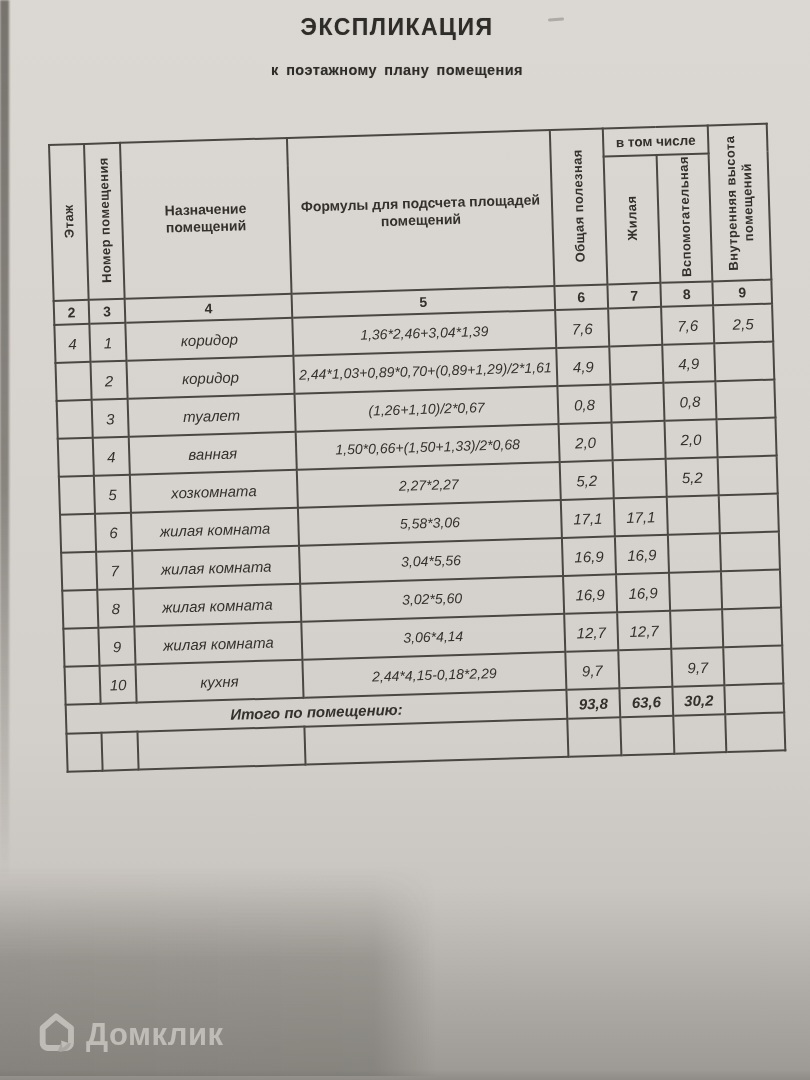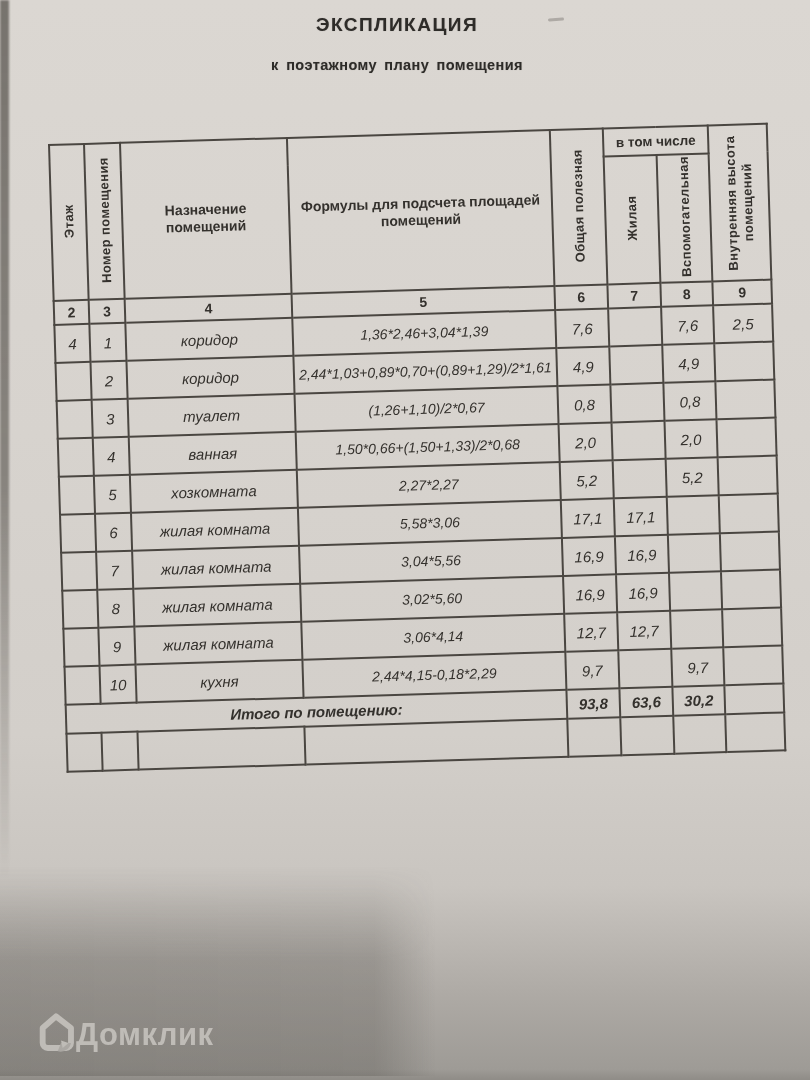--- a/index.html
+++ b/index.html
@@ -20,21 +20,21 @@
     -webkit-mask-image:linear-gradient(180deg,transparent 0%,black 45%);
   }
   .smudge{
     position:absolute;left:548px;top:18px;width:16px;height:3px;
     background:rgba(120,116,110,.45);border-radius:2px;transform:rotate(-4deg);
   }
   .titleblock{
     position:absolute;left:0;top:14px;width:794px;text-align:center;color:#2e2c29;
   }
   .title{
-    font-size:19px;font-weight:700;letter-spacing:1.5px;
+    font-size:23px;font-weight:700;letter-spacing:1.5px;
     text-shadow:0 0 1px rgba(46,44,41,.35);
   }
   .subtitle{
     margin-top:21px;font-size:14.5px;font-weight:700;letter-spacing:.4px;word-spacing:3px;
     text-shadow:0 0 1px rgba(46,44,41,.3);
   }
   .tablewrap{
     position:absolute;left:48px;top:144px;width:718px;
     transform:rotate(-1.7deg);transform-origin:0 0;
   }
@@ -55,21 +55,21 @@
     writing-mode:vertical-rl;transform:rotate(180deg);white-space:nowrap;
     display:inline-block;letter-spacing:.4px;font-size:13px;font-weight:700;
   }
   .vt2wrap{display:flex;justify-content:center;align-items:center;gap:1px;}
   .numrow td{height:22px;font-size:14px;font-weight:700;}
   .datarow td{height:36px;font-size:15px;font-style:italic;}
   .datarow td.c-formula{font-size:14px;}
   .totrow td{height:27px;font-size:15px;font-style:italic;font-weight:700;}
   .emptyrow td{height:36px;}
   .watermark{
-    position:absolute;left:36px;top:1012px;display:flex;align-items:center;
+    position:absolute;left:36px;top:1012px;display:flex;align-items:center;gap:10px;
     opacity:.85;
   }
   .wm-text{
     font-size:31px;font-weight:700;color:#c9c6c1;letter-spacing:.5px;
   }
 </style>
 </head>
 <body>
 
 <div class="shadow-left"></div>

